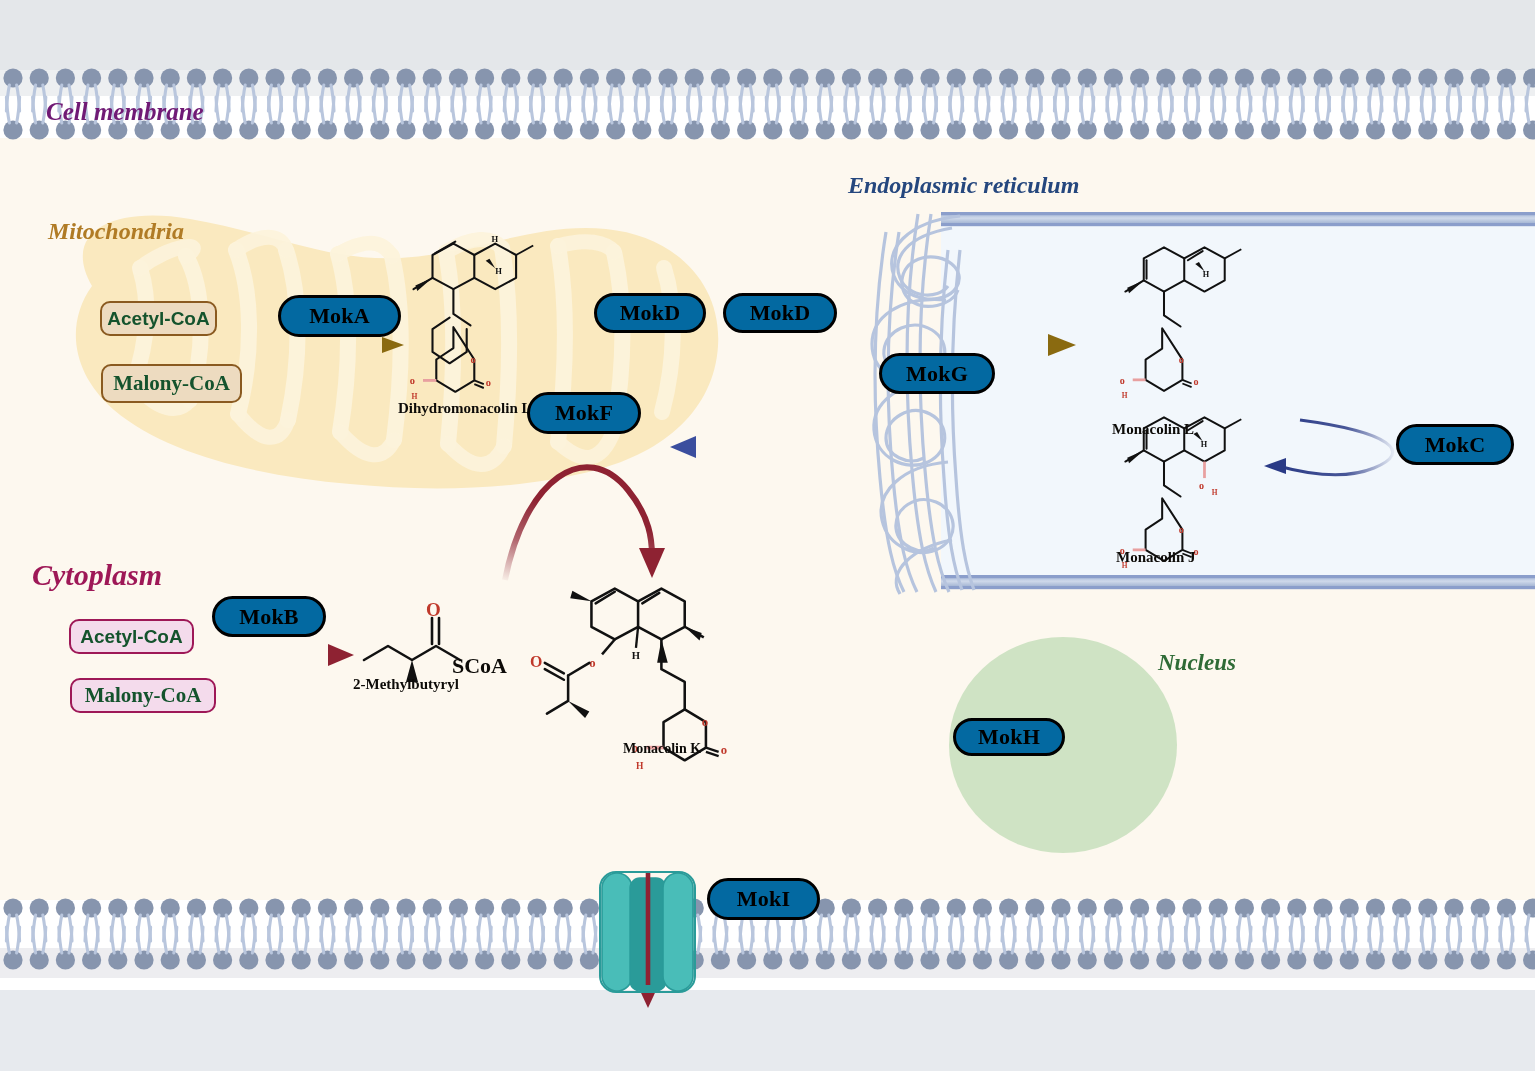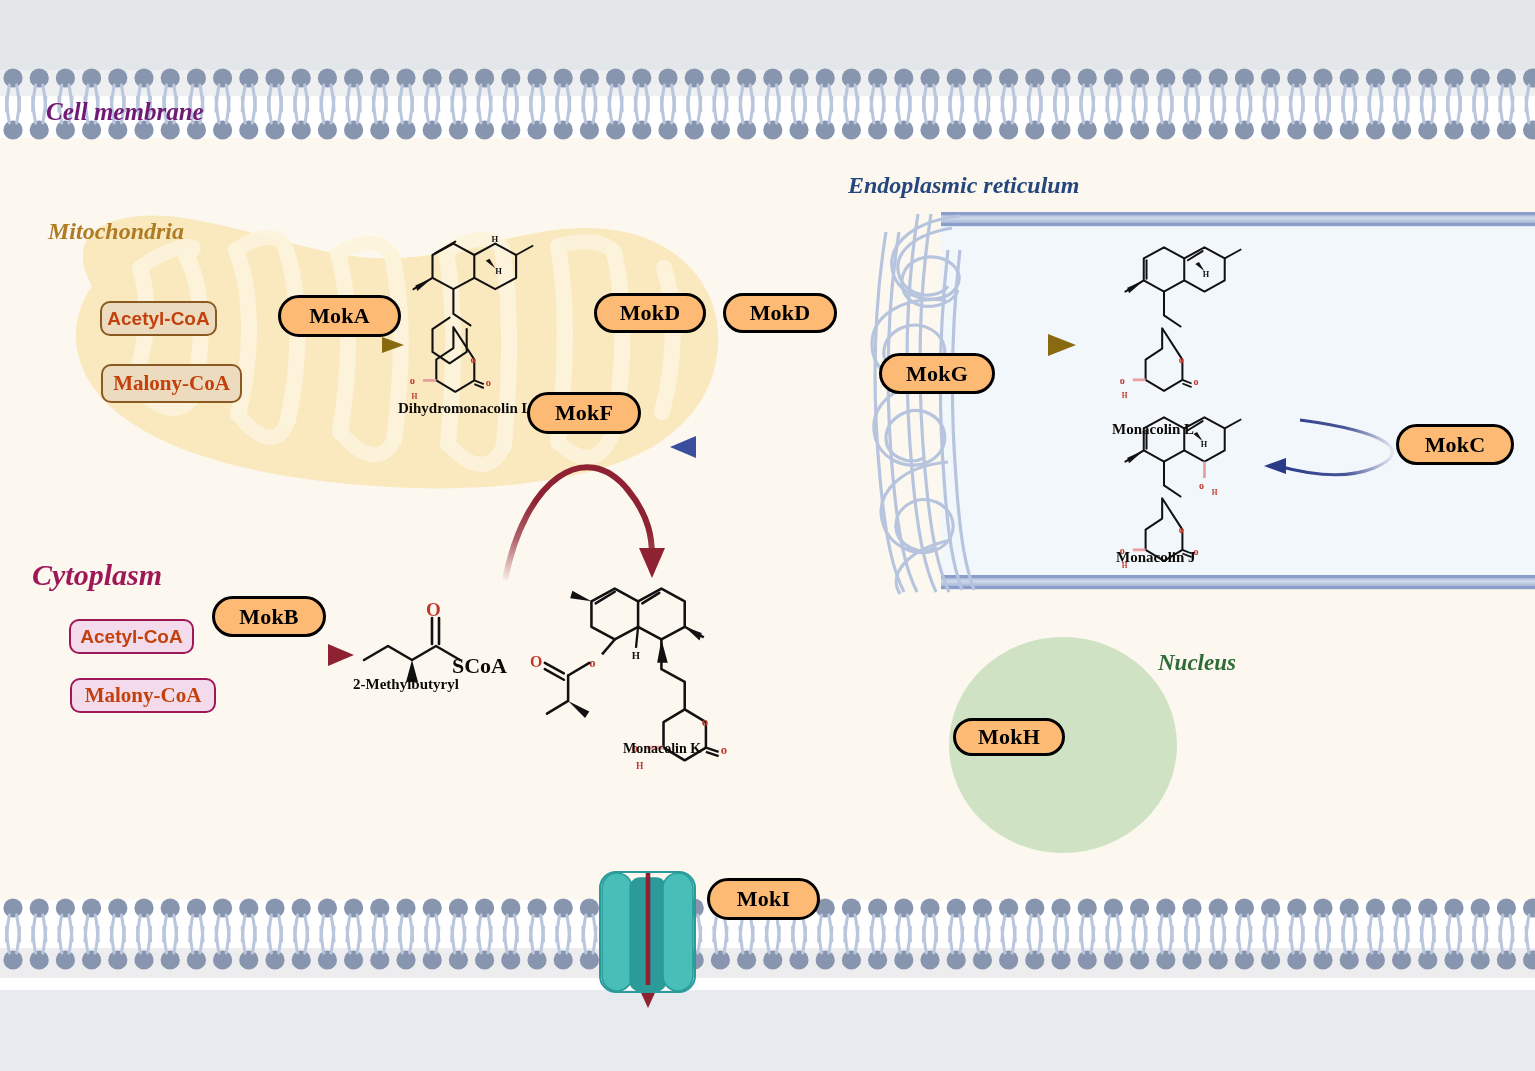--- a/index.html
+++ b/index.html
@@ -25,41 +25,41 @@
   #title-cellmembrane{left:46px;top:98px;font-size:25px;color:#701a75;}
   #title-mito{left:48px;top:170px;font-size:24px;color:#b07b25;margin-top:48px;}
   #title-er{left:848px;top:172px;font-size:24px;color:#25477e;}
   #title-cyto{left:32px;top:558px;font-size:30px;color:#9e1857;}
   #title-nucleus{left:1117px;top:650px;font-size:23px;color:#2f6b36;margin-left:41px;}
 
   
   .pill{
     position:absolute;
     display:flex;align-items:center;justify-content:center;
-    background:#fdba74;
+    background:#0369a1;
     border:3px solid #000000;
     border-radius:999px;
     font-family:"Liberation Serif", serif;
     font-weight:bold;
     font-size:22px;
     color:#000;
     box-sizing:border-box;
     letter-spacing:.2px;
     z-index:40;
   }
 
   
   .sbox{
     position:absolute;
     display:flex;align-items:center;justify-content:center;
     box-sizing:border-box;
     font-family:"Liberation Sans", sans-serif;
     font-weight:bold;
     font-size:19px;
-    color:#c2410c;
+    color:#14532d;
     border-radius:10px;
     z-index:35;
   }
   .sbox.mito{background:#eddbc0;border:2px solid #8a5a20;}
   .sbox.mito.serifish{font-family:"Liberation Serif", serif;font-size:21px;}
   .sbox.cyto{background:#f4dbec;border:2px solid #9e1857;}
   .sbox.cyto.serifish{font-family:"Liberation Serif", serif;font-size:21px;}
 
   
   .chemname{

